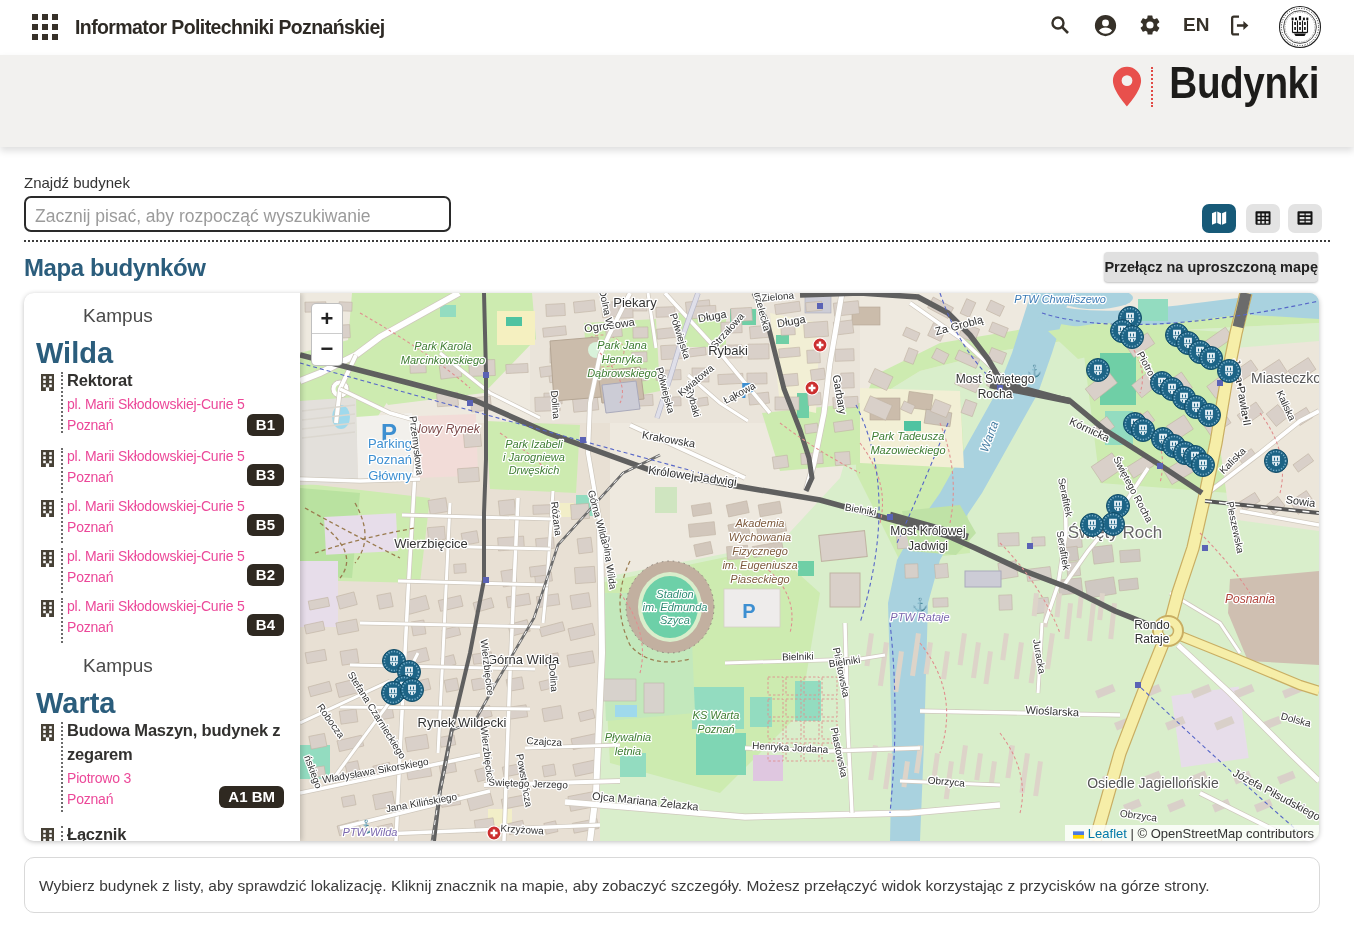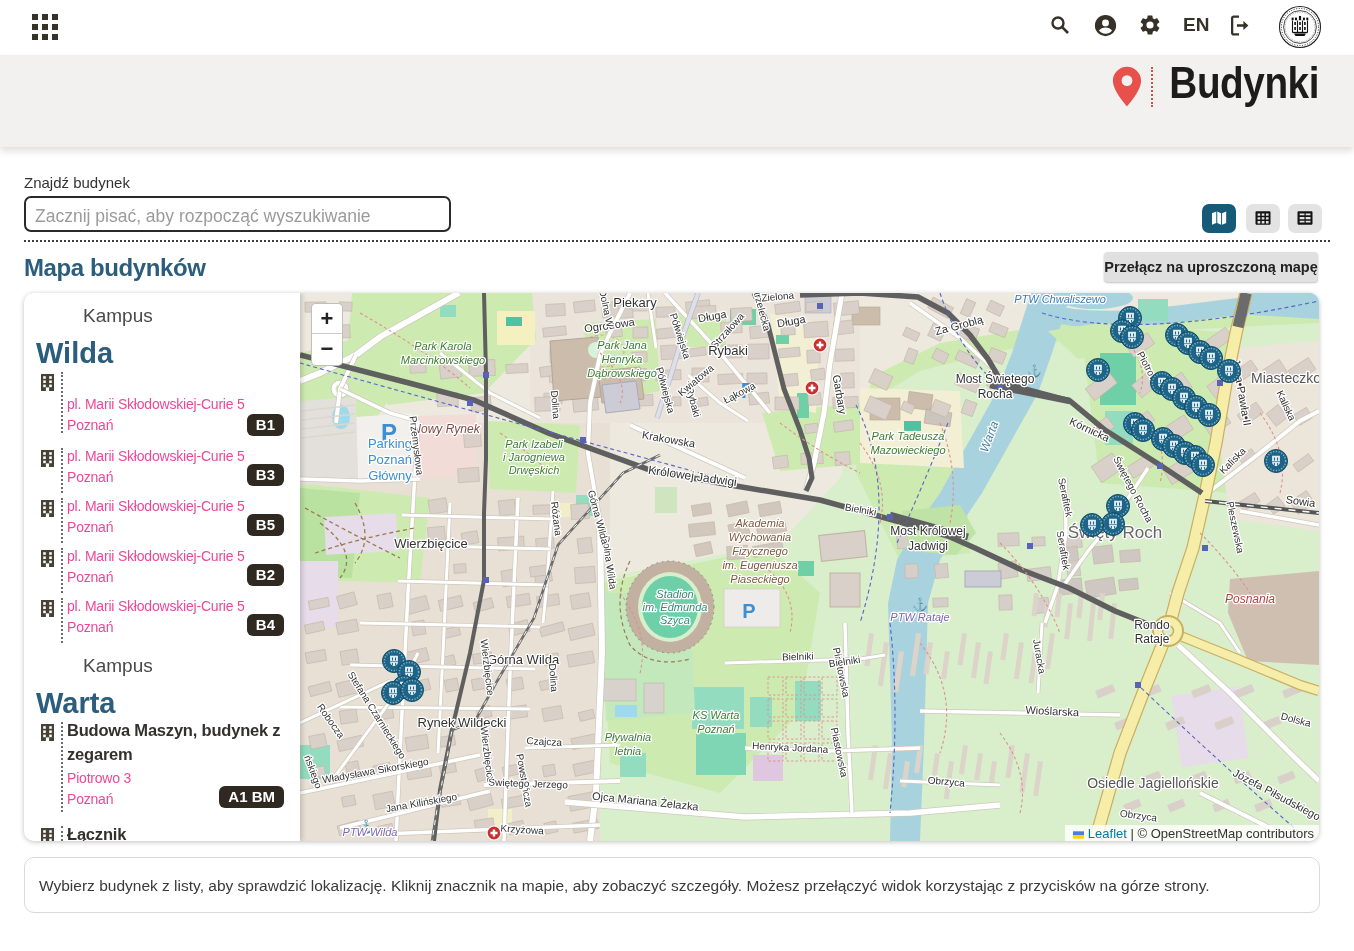--- a/index.html
+++ b/index.html
@@ -19,21 +19,21 @@
 .lbl { position:absolute; left:24px; top:174px; font-size:15px; color:#333; }
 .searchbox { position:absolute; left:24px; top:196px; width:427px; height:36px; border:2px solid #2a2a2a; border-radius:7px; background:#fff; }
 .searchbox span { position:absolute; left:9px; top:8px; font-size:17.5px; color:#9b9b9b; }
 .toggle { position:absolute; top:204px; width:34px; height:29px; border-radius:7px; }
 .t1 { left:1202px; background:#175a78; }
 .t2 { left:1246px; background:#e3e3e3; }
 .t3 { left:1288px; background:#e3e3e3; }
 .toggle svg { position:absolute; left:7px; top:4px; }
 .dotline { position:absolute; left:24px; top:240px; width:1306px; height:0; border-top:2px dotted #3c3c3c; }
 .h-map { position:absolute; left:24px; top:254px; font-size:24px; font-weight:bold; color:#2b5d7c; letter-spacing:-0.4px; }
-.btn-switch { position:absolute; left:1104px; top:252px; width:214px; height:30px; background:#e0e0e0; border-radius:4px; box-shadow:0 1px 2px rgba(0,0,0,0.25); font-size:14.5px; font-weight:bold; color:#222; text-align:center; line-height:30px; }
+.btn-switch { position:absolute; left:1104px; top:252px; width:214px; height:30px; background:#e0e0e0; border-radius:4px; box-shadow:0 1px 2px rgba(0,0,0,0.25); font-size:14.5px; font-weight:bold; color:#222; text-align:right; line-height:30px; }
 .mapwrap { position:absolute; left:24px; top:293px; width:1295px; height:548px; border-radius:10px; box-shadow:0 1px 5px rgba(0,0,0,0.25); overflow:hidden; background:#fff; }
 .sidebar { position:absolute; left:0; top:0; width:276px; height:548px; background:#fff; z-index:5; box-shadow:2px 0 5px rgba(0,0,0,0.18); overflow:hidden; }
 .mapsvg { position:absolute; left:276px; top:0; width:1019px; height:548px; }
 .kampus { font-size:19px; color:#4a4a4a;margin-left:47px; }
 .kname { font-size:29px; font-weight:bold; color:#2b5d7c;margin-top:13px; }
 .ittl { font-size:16.5px; letter-spacing:-0.2px; font-weight:bold; color:#32312f; line-height:24px; }
 .iaddr { font-size:14px; letter-spacing:-0.2px; color:#ec4899; line-height:21px; }
 .badge { position:absolute; right:16px; background:#2f2921; color:#fff; font-size:15px; font-weight:bold; border-radius:6px; padding:2px 9px 3px; }
 .zoomctl { position:absolute; left:287px; top:10px; width:32px; height:63px; background:#fff; border:1px solid rgba(0,0,0,0.25); border-radius:5px; z-index:7; }
 .zoomctl div { width:30px; height:30px; text-align:center; font-size:22px; font-weight:bold; color:#222; line-height:30px; }
@@ -50,20 +50,21 @@
       <span></span>
       <span></span>
       <span></span>
       <span></span>
       <span></span>
       <span></span>
       <span></span>
       <span></span>
       <span></span>
     </div>
+  <div class="nav-title">Informator Politechniki Poznańskiej</div>
   <svg class="nav-ic" style="left:1048px" width="24" height="24" viewBox="0 0 24 24">
       <path fill="none" stroke="#363129" stroke-width="2.4" d="M10 4.5a5.5 5.5 0 1 0 0 11 5.5 5.5 0 0 0 0-11z"></path>
       <path stroke="#363129" stroke-width="2.6" d="M14.2 14.2 L20 20"></path>
     </svg>
   <svg class="nav-ic" style="left:1093px" width="25" height="25" viewBox="0 0 24 24">
       <path fill="#363129" d="M12 1.8A10.2 10.2 0 1 0 12 22.2 10.2 10.2 0 0 0 12 1.8zm0 4.4a3.3 3.3 0 1 1 0 6.6 3.3 3.3 0 0 1 0-6.6zm0 13.6c-2.6 0-4.9-1.2-6.3-3.1 1.5-1.9 3.8-2.9 6.3-2.9s4.8 1 6.3 2.9a8 8 0 0 1-6.3 3.1z"></path>
     </svg>
   <svg class="nav-ic" style="left:1138px" width="24" height="24" viewBox="0 0 24 24">
       <path fill="#363129" d="M19.14 12.94c.04-.3.06-.61.06-.94 0-.32-.02-.64-.07-.94l2.03-1.58a.49.49 0 0 0 .12-.61l-1.92-3.32a.488.488 0 0 0-.59-.22l-2.39.96c-.5-.38-1.03-.7-1.62-.94l-.36-2.54a.484.484 0 0 0-.48-.41h-3.84c-.24 0-.43.17-.47.41l-.36 2.54c-.59.24-1.13.57-1.62.94l-2.39-.96c-.22-.08-.47 0-.59.22L2.74 8.87c-.12.21-.08.47.12.61l2.03 1.58c-.05.3-.09.63-.09.94s.02.64.07.94l-2.03 1.58a.49.49 0 0 0-.12.61l1.92 3.32c.12.22.37.29.59.22l2.39-.96c.5.38 1.03.7 1.62.94l.36 2.54c.05.24.24.41.48.41h3.84c.24 0 .44-.17.47-.41l.36-2.54c.59-.24 1.13-.56 1.62-.94l2.39.96c.22.08.47 0 .59-.22l1.92-3.32c.12-.22.07-.47-.12-.61l-2.01-1.58zM12 15.6a3.6 3.6 0 1 1 0-7.2 3.6 3.6 0 0 1 0 7.2z"></path>
     </svg>
@@ -142,20 +143,21 @@
               <rect x="3.2" y="2.2" width="2.6" height="2.6"></rect>
               <rect x="9.2" y="2.2" width="2.6" height="2.6"></rect>
               <rect x="3.2" y="6.4" width="2.6" height="2.6"></rect>
               <rect x="9.2" y="6.4" width="2.6" height="2.6"></rect>
               <rect x="3.2" y="10.6" width="2.6" height="2.6"></rect>
               <rect x="9.2" y="10.6" width="2.6" height="2.6"></rect>
               <rect x="5.9" y="13.4" width="3.2" height="3.6"></rect>
             </g>
           </svg></div>
 <div style="position:absolute;left:37px;top:0;height:61px;border-left:2px dotted #6b6b6b"></div>
+<div style="position:absolute;left:43px;top:-4px;width:222px" class="ittl">Rektorat</div>
         <div style="position:absolute;left:43px;top:22px" class="iaddr">pl. Marii Skłodowskiej-Curie 5</div>
         <div style="position:absolute;left:43px;top:43px" class="iaddr">Poznań</div>
         <div class="badge" style="top:42px">B1</div>
       </div>
       <div style="position:absolute;left:0;top:155px;width:276px;height:45px">
 <div style="position:absolute;left:16px;top:2px"><svg width="15" height="17" viewBox="0 0 15 17">
             <rect x="1" y="0" width="13" height="17" fill="#474136"></rect>
             <g fill="#fff">
               <rect x="3.2" y="2.2" width="2.6" height="2.6"></rect>
               <rect x="9.2" y="2.2" width="2.6" height="2.6"></rect>

